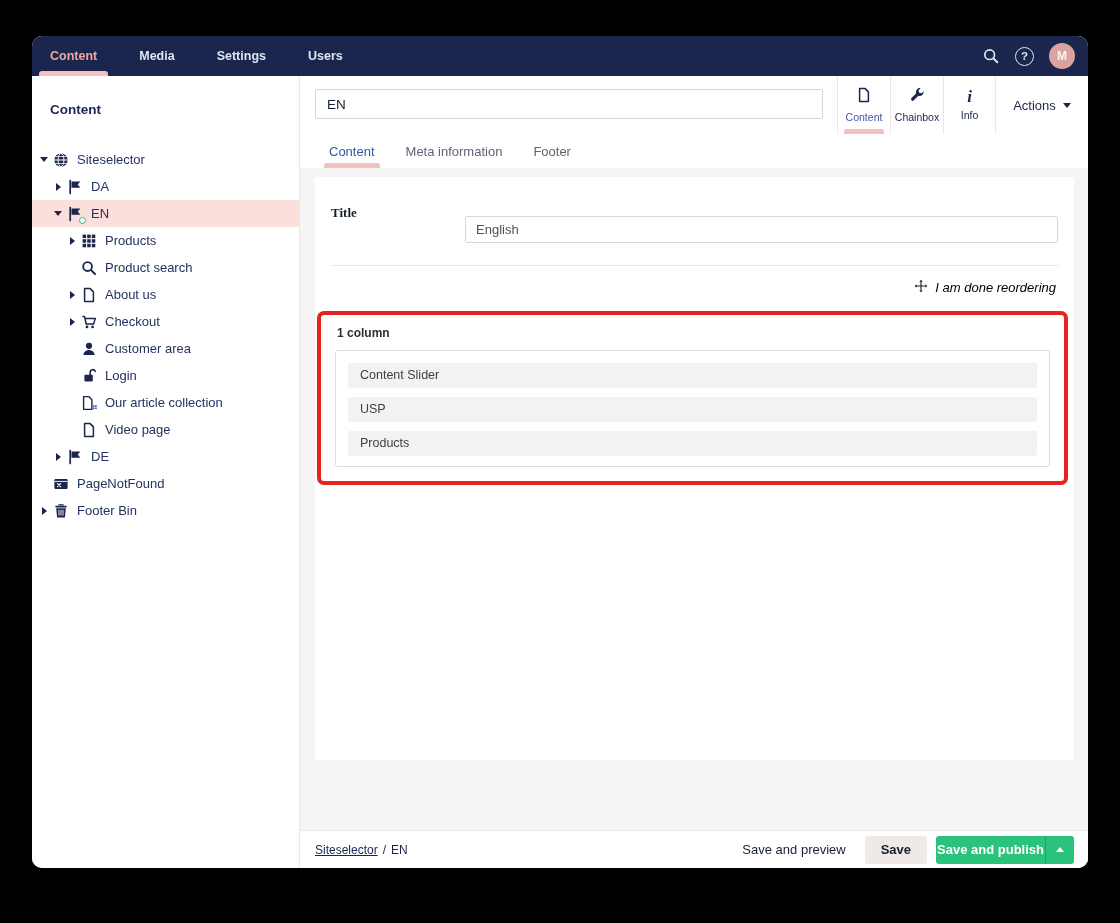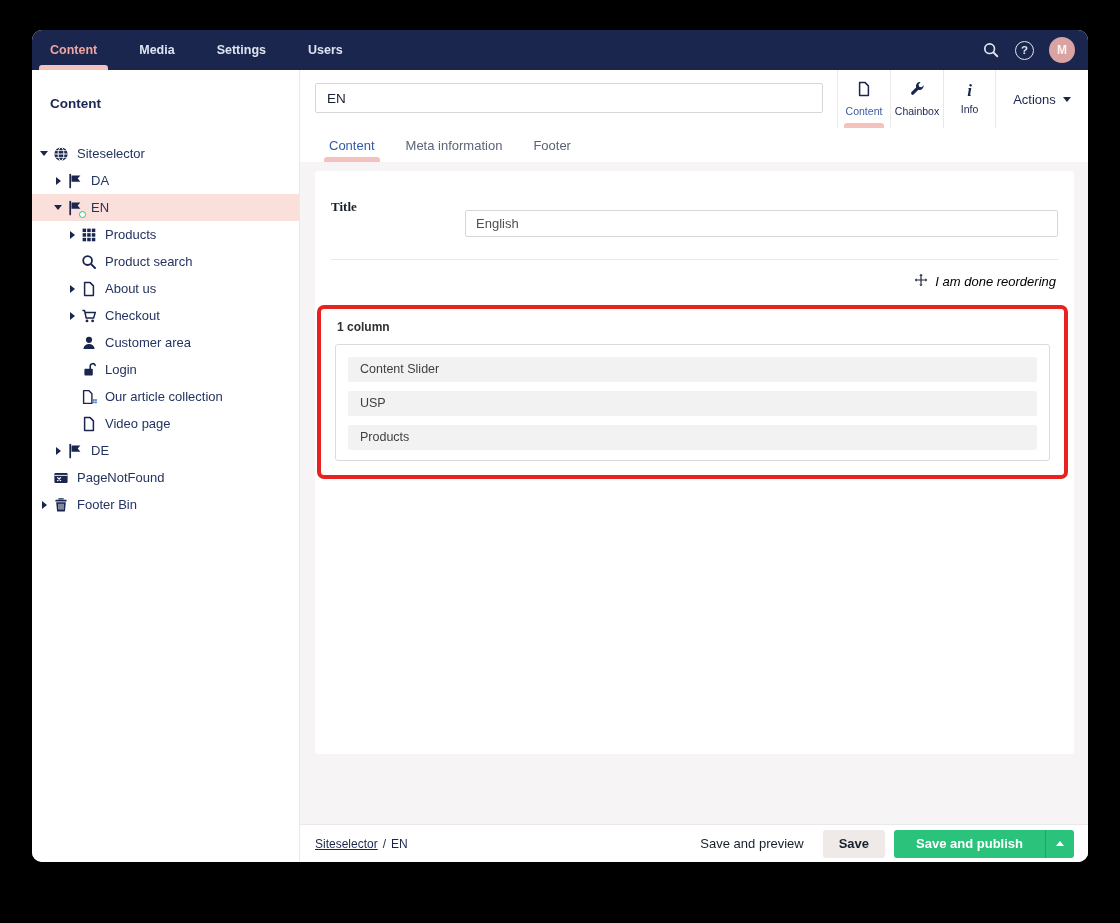--- a/index.html
+++ b/index.html
@@ -1,18 +1,18 @@
 <!DOCTYPE html>
 <html><head>
 <meta charset="utf-8">
 <style>
   * { box-sizing: border-box; margin: 0; padding: 0; }
   html, body { width: 1120px; height: 923px; background: #000; font-family: "Liberation Sans", sans-serif; }
 
-  .window { position: absolute; left: 32px; top: 30px; width: 1056px; height: 832px;
+  .window { position: absolute; left: 32px; top: 36px; width: 1056px; height: 832px;
             background: #fff; border-radius: 10px; overflow: hidden; display: flex; flex-direction: column; }
 
   
   .topnav { height: 40px; background: #1b264f; display: flex; align-items: stretch; flex-shrink: 0; padding-left: 2px; }
   .nav-item { color: #dfe4f0; font-size: 12.5px; font-weight: 600; padding: 0 16px; margin-right: 10px;
               display: flex; align-items: center; position: relative; cursor: pointer; }
   .nav-item.active { color: #eda6a0; }
   .nav-item.active::after { content: ""; position: absolute; left: 5px; right: 5px; bottom: 0; height: 5px;
                             background: #f5c1bc; border-radius: 3px 3px 0 0; }
   .topnav-right { margin-left: auto; display: flex; align-items: center; gap: 15px; padding-right: 13px; }
@@ -92,21 +92,21 @@
   .editor-footer { height: 38px; background: #fff; border-top: 1px solid #e9e9e9; display: flex;
                    align-items: center; padding: 0 14px 0 15px; flex-shrink: 0; }
   .breadcrumb { font-size: 12px; color: #1b264f; display: flex; gap: 5px; align-items: center; }
   .breadcrumb a { color: #1b264f; text-decoration: underline; cursor: pointer; }
   .footer-right { margin-left: auto; display: flex; align-items: center; gap: 19px; }
   .save-preview { font-size: 13px; color: #17202e; cursor: pointer; }
   .btn-save { background: #efe9e7; border: none; border-radius: 3px; height: 28px; padding: 0 16px;
               font-size: 13px; font-weight: 700; color: #17202e; font-family: "Liberation Sans", sans-serif; cursor: pointer; }
   .btn-publish { background: #2bc37c; border-radius: 3px; height: 28px; display: flex; align-items: stretch;
                  color: #fff; font-weight: 700; font-size: 13px; margin-left: -10px; cursor: pointer; }
-  .btn-publish .label-part { display: flex; align-items: center; padding: 0 22px; }
+  .btn-publish .label-part { display: flex; align-items: center; padding: 0 1px; }
   .btn-publish .caret-part { display: flex; align-items: center; padding: 0 10px; border-left: 1px solid rgba(0,70,40,.25); }
   .caret-up { border-bottom: 5px solid #fff; border-left: 4px solid transparent; border-right: 4px solid transparent; }
 </style>
 </head>
 <body>
 
 <div class="window">
 
   <header class="topnav">
     <div class="nav-item active">Content</div>

